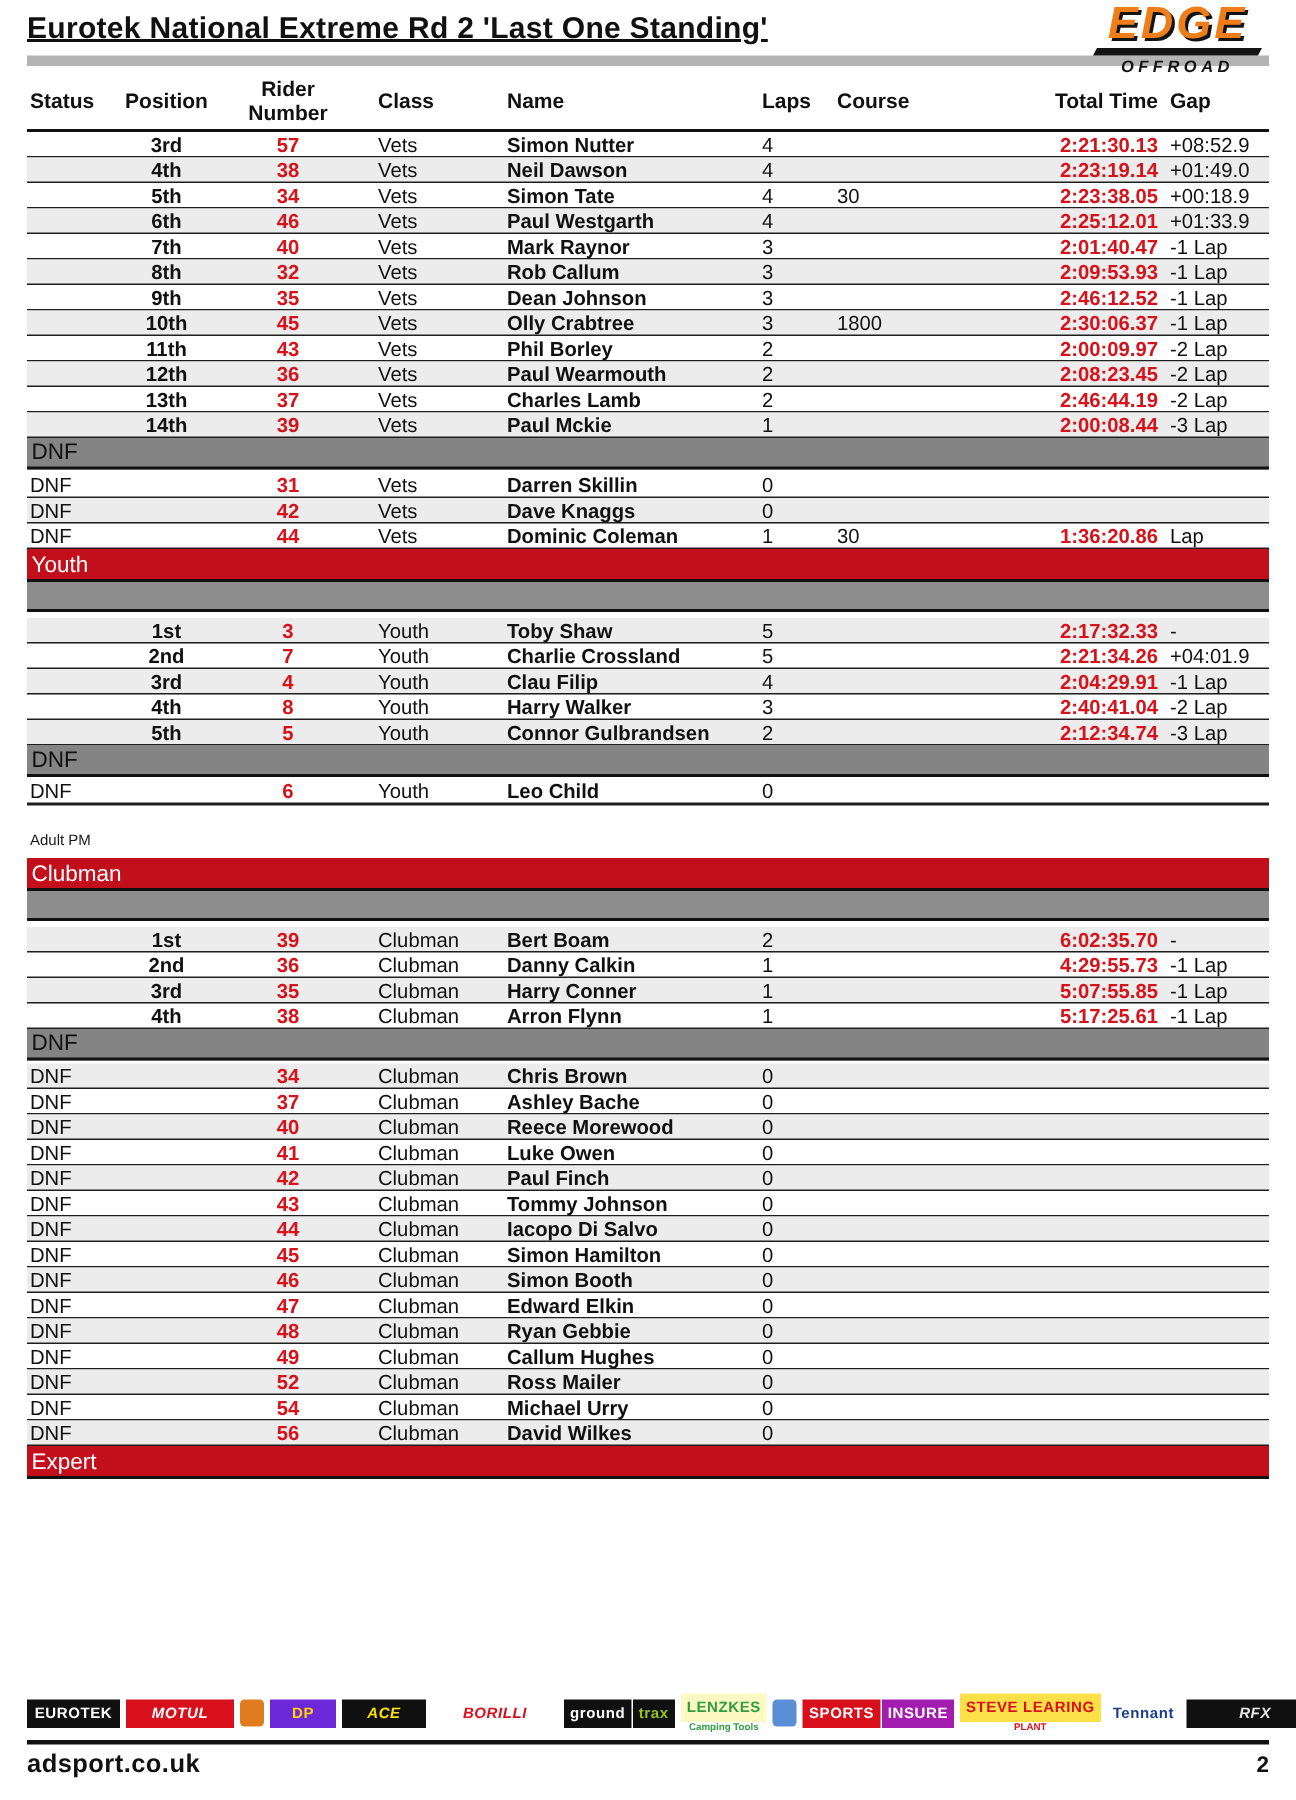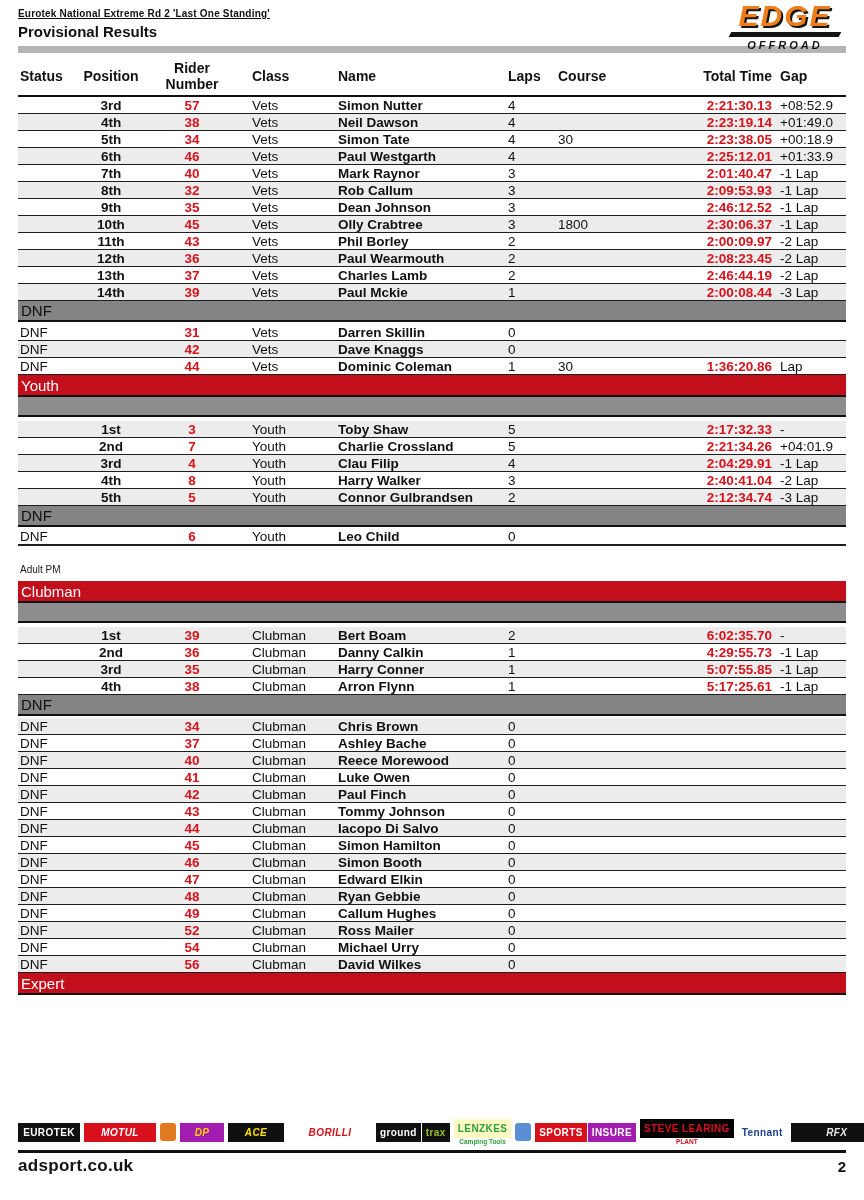--- a/index.html
+++ b/index.html
@@ -1,21 +1,21 @@
 <!DOCTYPE html>
 <html><head>
 <meta charset="utf-8">
 <style>
   * { box-sizing: border-box; margin: 0; padding: 0; }
   html,body { background:#fff; }
   body { font-family: "Liberation Sans", sans-serif; color:#111; }
   .page { position:relative; width:864px; height:1200px; background:#fff; padding:8px 18px 0 18px; overflow:hidden; }
 
   
-  .title { font-size:10px; font-weight:bold; text-decoration:underline; letter-spacing:0.2px; }
+  .title { font-size:20px; font-weight:bold; text-decoration:underline; letter-spacing:0.2px; }
   .subtitle { font-size:15px; font-weight:bold; margin-top:4px; }
   .edge-logo { position:absolute; top:2px; right:18px; width:122px; text-align:center; }
   .edge-word { font-size:30px; font-weight:900; font-style:italic; color:#ef7d1a; letter-spacing:2px; line-height:0.95;
                text-shadow:2px 2px 0 #141414; }
   .edge-stripe { height:5px; background:#141414; transform:skewX(-28deg); margin:1px 6px 2px 6px; }
   .edge-sub { font-size:11px; font-weight:800; font-style:italic; letter-spacing:3px; color:#141414; }
   .divider { height:7px; background:#b4b4b4; margin-top:6px; }
 
   
   .thead, .row { display:grid; grid-template-columns: 58px 70px 92px 86px 178px 48px 126px 96px 1fr; align-items:center; }
@@ -37,40 +37,39 @@
   .thead .c-num { color:#111; }
 
   .banner { height:22px; display:flex; align-items:center; font-size:15px; padding-left:3px; border-bottom:2px solid #111; }
   .banner.red { background:#c30f1b; color:#fff; }
   .banner.gray { background:#848484; color:#101010; height:21px; margin-bottom:2px; }
   .spacerbar { height:20px; background:#8d8d8d; border-bottom:2px solid #111; margin-bottom:4px; }
   .section-heading { font-size:10px; margin:5px 0 6px 2px; color:#1a1a1a; }
   .vgap { height:13px; }
 
   
-  .footer { position:absolute; left:18px; right:18px; bottom:24px;margin-top:16px; }
+  .footer { position:absolute; left:18px; right:18px; bottom:14px;margin-top:16px; }
   .sponsors { display:flex; align-items:center; gap:4px; height:28px; }
   .sp { display:flex; flex-direction:column; align-items:center; justify-content:center; }
   .sp-parts { display:flex; gap:1px; align-items:center; justify-content:center; }
   .sp-parts > span { flex:1; }
   .sp-part { display:inline-flex; align-items:center; justify-content:center; padding:4px 4px; font-size:10px; font-weight:800; letter-spacing:0.4px; white-space:nowrap; }
   .sp-sub { font-size:6.5px; font-weight:700; line-height:1.2; }
   .footer-rule { height:2.6px; background:#111; margin-top:4px; }
   .footer-row { display:flex; justify-content:space-between; align-items:center; padding-top:3px; }
   .site { font-size:17px; font-weight:bold; letter-spacing:0.3px; }
   .page-num { font-size:15px; font-weight:bold; }
 </style>
 </head>
 <body>
 
 <div class="page">
 
   <div class="doc-header">
     <div class="title">Eurotek National Extreme Rd 2 'Last One Standing'</div>
-    <div class="subtitle">Provisional Results</div>
     <div class="edge-logo">
       <div class="edge-word">EDGE</div>
       <div class="edge-stripe"></div>
       <div class="edge-sub">OFFROAD</div>
     </div>
   </div>
 
   <div class="divider"></div>
 
   <div class="thead">
@@ -550,21 +549,21 @@
             <span class="sp-part" style="background: rgb(216, 16, 28); color: rgb(255, 255, 255); font-style: italic;">MOTUL</span>
           </div>
         </div>
         <div class="sp">
           <div class="sp-parts">
             <span class="sp-part" style="background: rgb(224, 123, 31); width: 16px; height: 18px; border-radius: 3px; padding: 0px;"></span>
           </div>
         </div>
         <div class="sp">
           <div class="sp-parts" style="min-width: 44px;">
-            <span class="sp-part" style="background: #a21caf; color: rgb(255, 210, 0); font-style: italic;">DP</span>
+            <span class="sp-part" style="background: #6d28d9; color: rgb(255, 210, 0);">DP</span>
           </div>
         </div>
         <div class="sp">
           <div class="sp-parts" style="min-width: 56px; text-align: center;">
             <span class="sp-part" style="background: rgb(16, 16, 16); color: rgb(255, 224, 0); font-style: italic;">ACE</span>
           </div>
         </div>
         <div class="sp">
           <div class="sp-parts" style="min-width: 84px;">
             <span class="sp-part" style="background: rgb(255, 255, 255); color: rgb(216, 16, 28); font-style: italic;">BORILLI</span>
@@ -588,21 +587,21 @@
           </div>
         </div>
         <div class="sp">
           <div class="sp-parts">
             <span class="sp-part" style="background: rgb(216, 16, 28); color: rgb(255, 255, 255);">SPORTS</span>
             <span class="sp-part" style="background: #a21caf; color: rgb(255, 255, 255);">INSURE</span>
           </div>
         </div>
         <div class="sp">
           <div class="sp-parts">
-            <span class="sp-part" style="background: #000000; color: rgb(216, 16, 28);">STEVE LEARING</span>
+            <span class="sp-part" style="background: #fde047; color: rgb(216, 16, 28);">STEVE LEARING</span>
           </div>
           <div class="sp-sub" style="color: rgb(216, 16, 28);">PLANT</div>
         </div>
         <div class="sp">
           <div class="sp-parts">
             <span class="sp-part" style="background: rgb(255, 255, 255); color: rgb(28, 62, 142);">Tennant</span>
           </div>
         </div>
         <div class="sp">
           <div class="sp-parts" style="min-width: 92px;">

